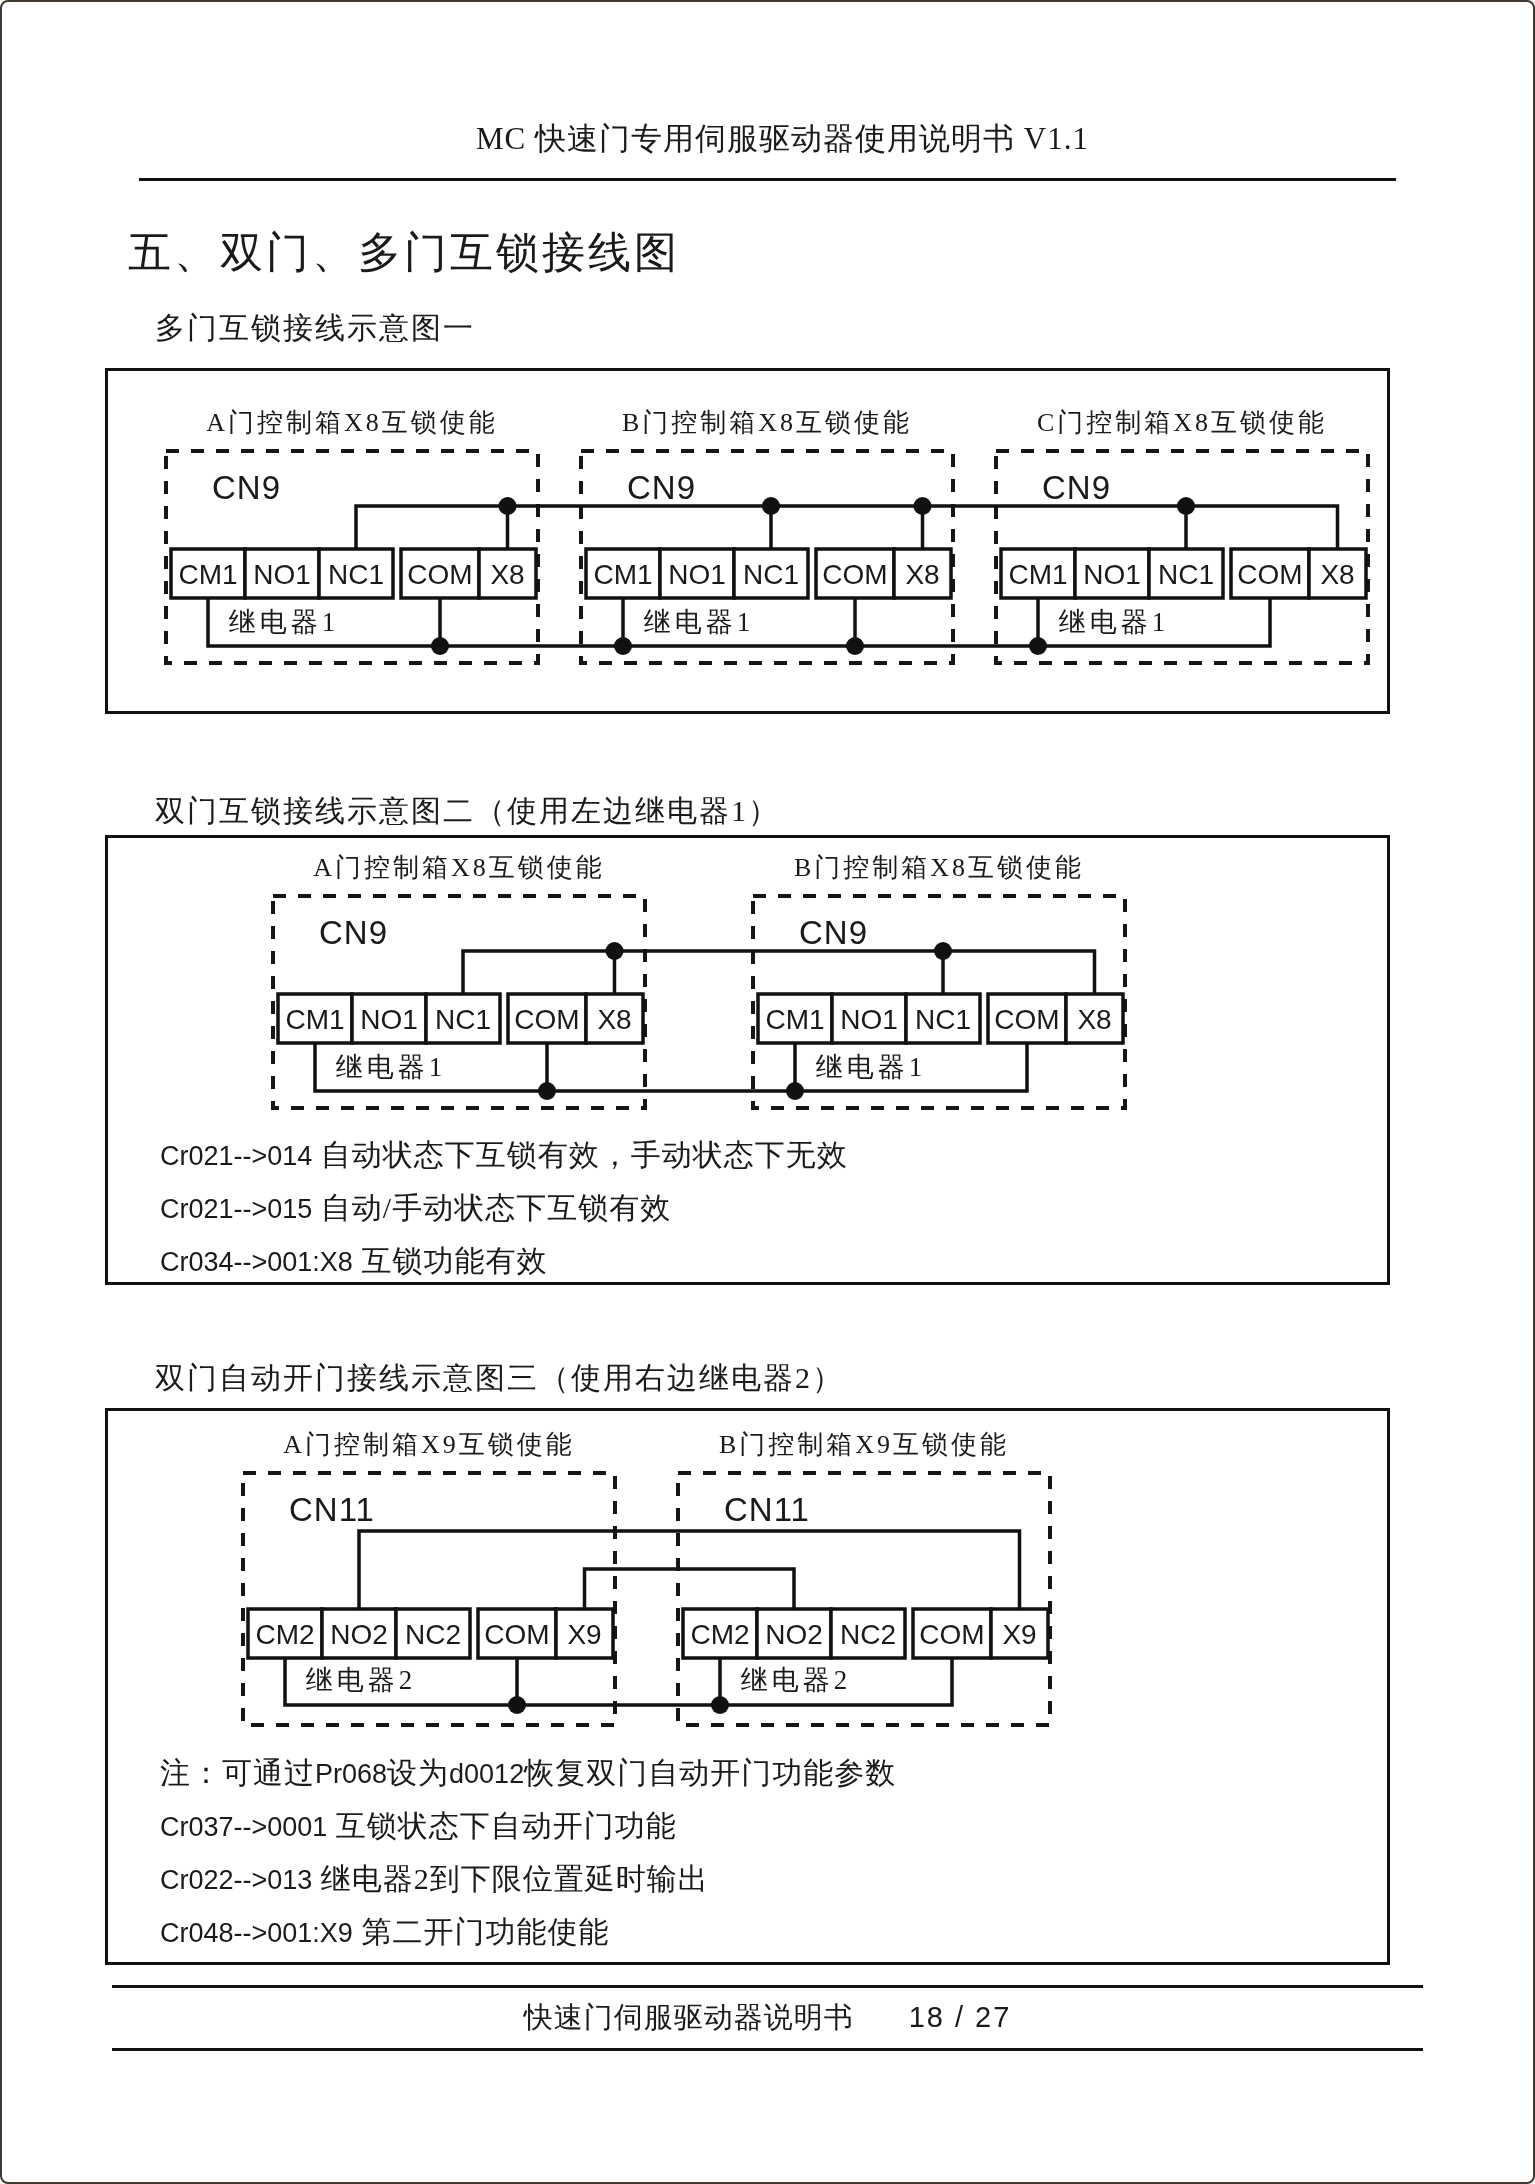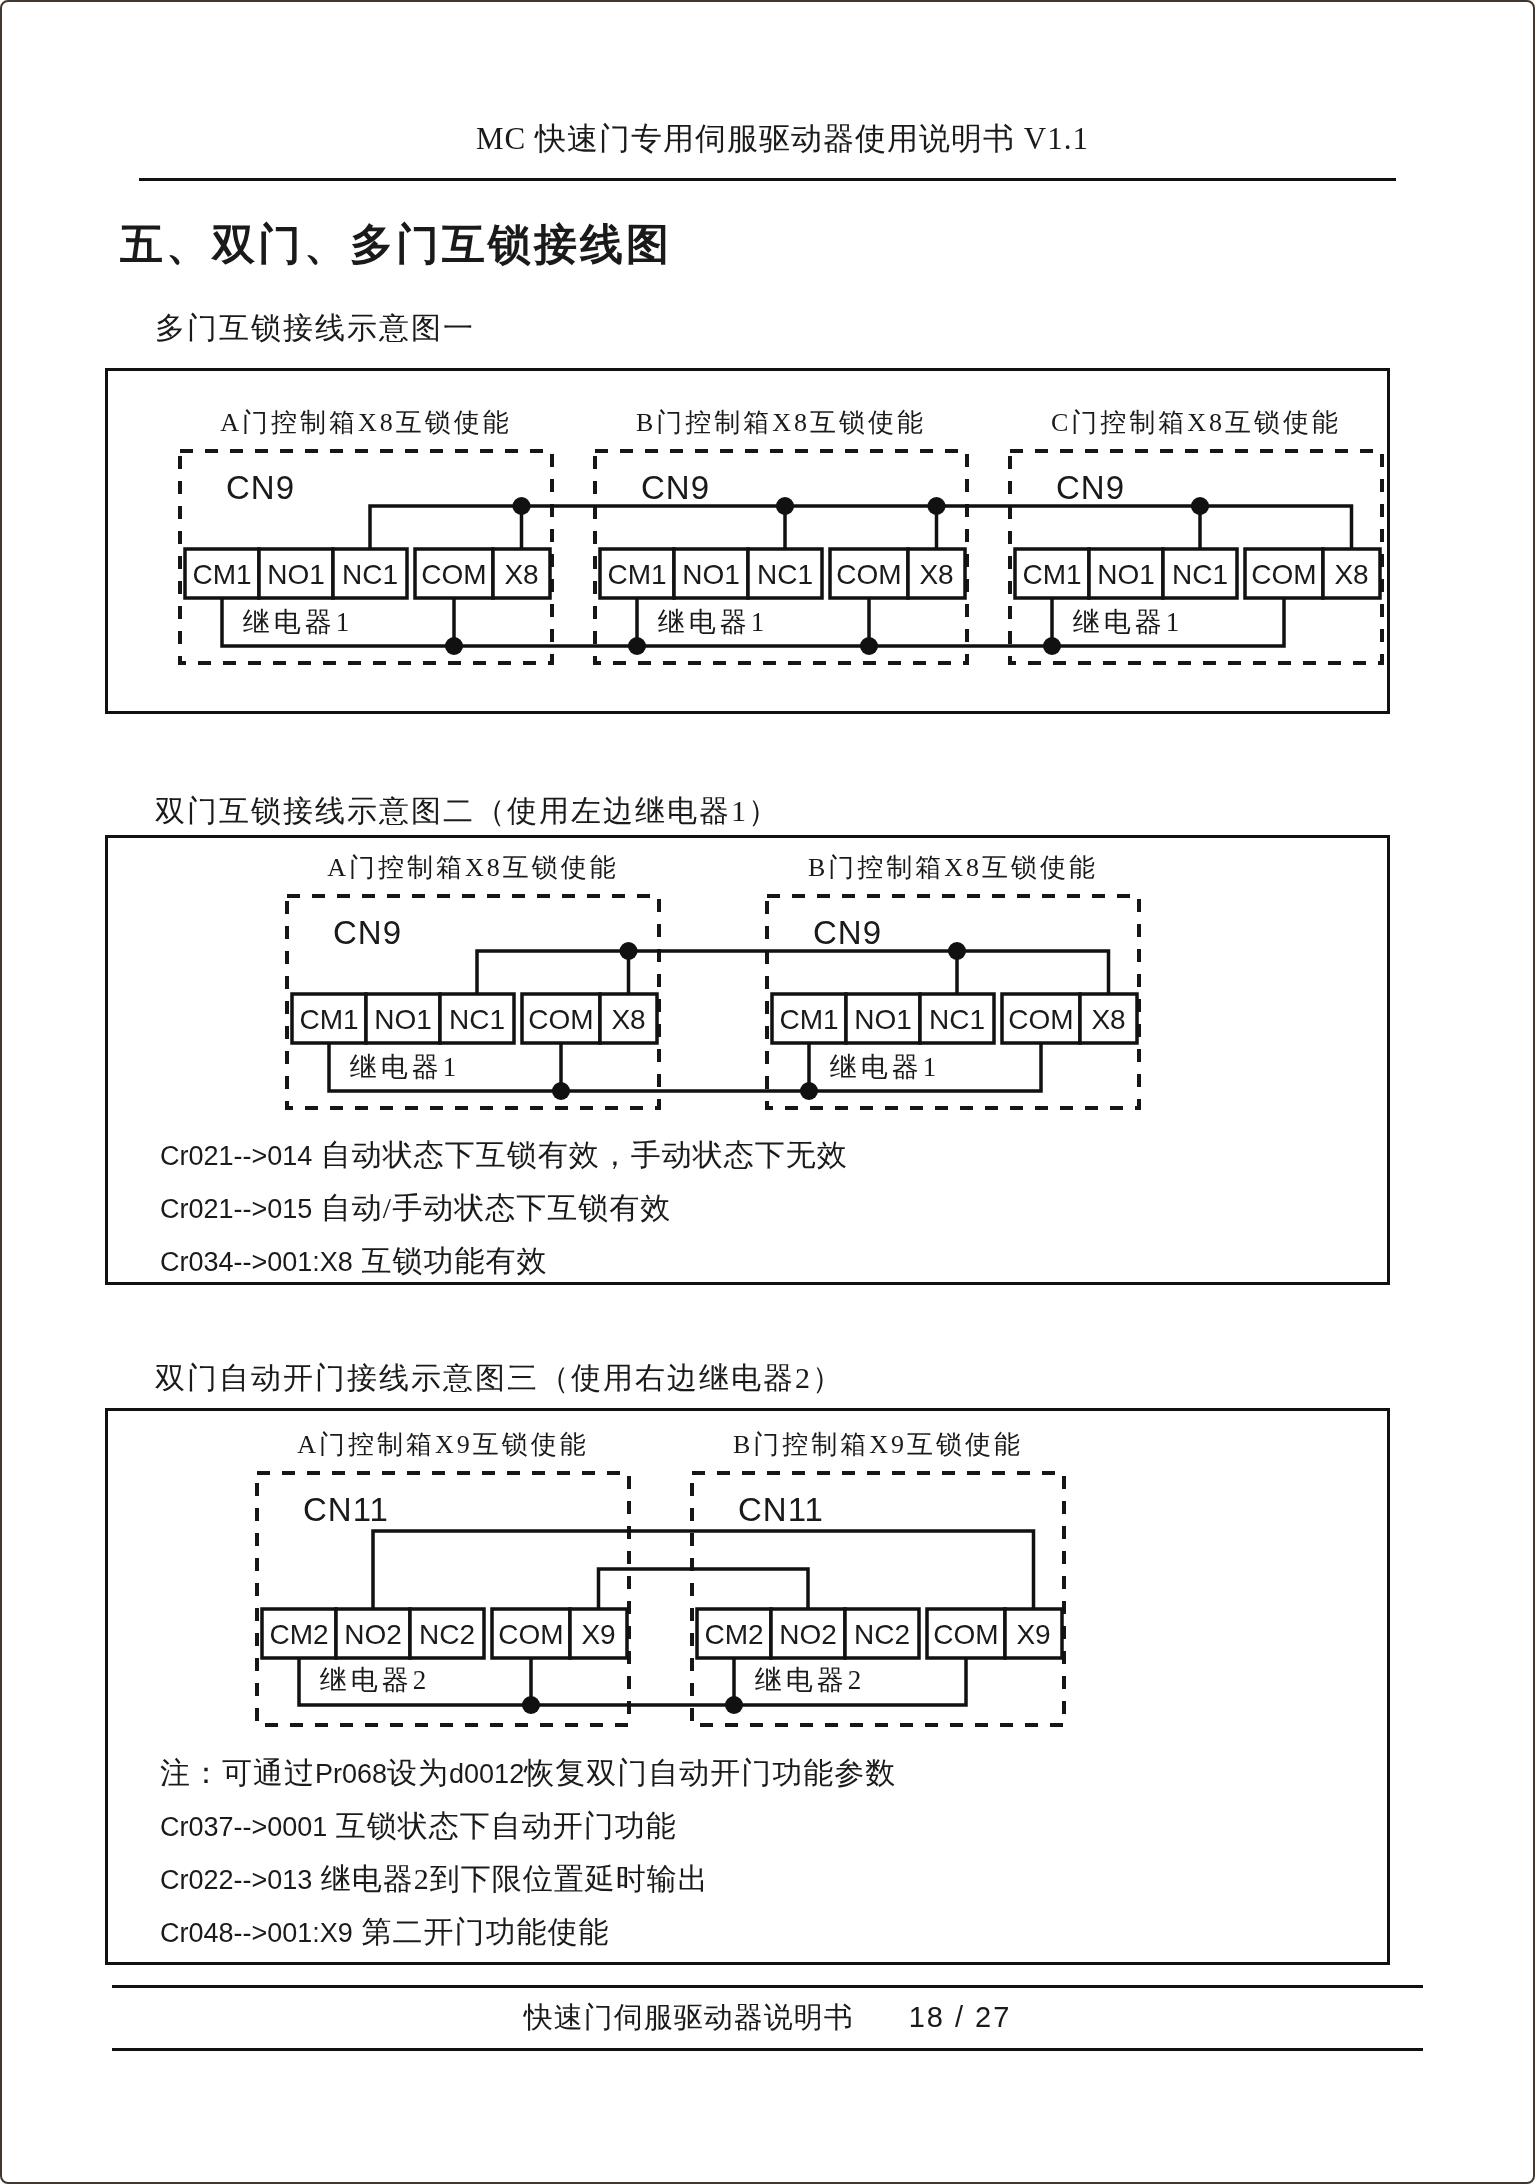--- a/index.html
+++ b/index.html
@@ -2,25 +2,25 @@
 <html><head>
 <meta charset="utf-8">
 <style>
   html,body{margin:0;padding:0;background:#fff;}
   .page{position:relative;width:1535px;height:2184px;background:#fff;box-sizing:border-box;
         border:2px solid #40372f;border-radius:8px;overflow:hidden;
         font-family:"Liberation Serif","DejaVu Serif",serif;color:#1a1a1a;}
   .doc-header{position:absolute;top:116px;left:0;width:100%;text-align:center;
         font-size:31px;letter-spacing:1px;padding-left:15px;}
   .header-rule{position:absolute;top:176px;left:137px;right:137px;border-top:3px solid #111;}
-  .section-title{position:absolute;top:214px;left:118px;margin:0;font-size:43px;
-        font-weight:bold;letter-spacing:3px;}
+  .section-title{position:absolute;top:214px;left:118px;margin:8px;font-size:43px;
+        font-weight:normal;letter-spacing:3px;}
   .subtitle{position:absolute;left:150px;margin:3px;font-size:30px;letter-spacing:2px;white-space:nowrap;}
   .dbox{position:absolute;left:103px;width:1285px;box-sizing:border-box;
-        border:3px solid #111;background:#fff;padding-left:14px;}
+        border:3px solid #111;background:#fff;}
   .dbox svg{display:block;}
   .notes{position:absolute;left:52px;}
   .note-line{margin:0;white-space:nowrap;}
   .seg-code{font-family:"Liberation Sans","DejaVu Sans",sans-serif;font-size:27px;}
   .seg-cjk{font-family:"Liberation Serif","DejaVu Serif",serif;font-size:30px;letter-spacing:1px;}
   .footer-rule{position:absolute;left:110px;right:110px;border-top:3px solid #111;}
   .footer-text{position:absolute;top:1996px;left:0;width:100%;text-align:center;
         font-size:29px;letter-spacing:1px;}
   .footer-text .pagenum{font-family:"Liberation Sans","DejaVu Sans",sans-serif;
         margin-left:55px;letter-spacing:2px;}

